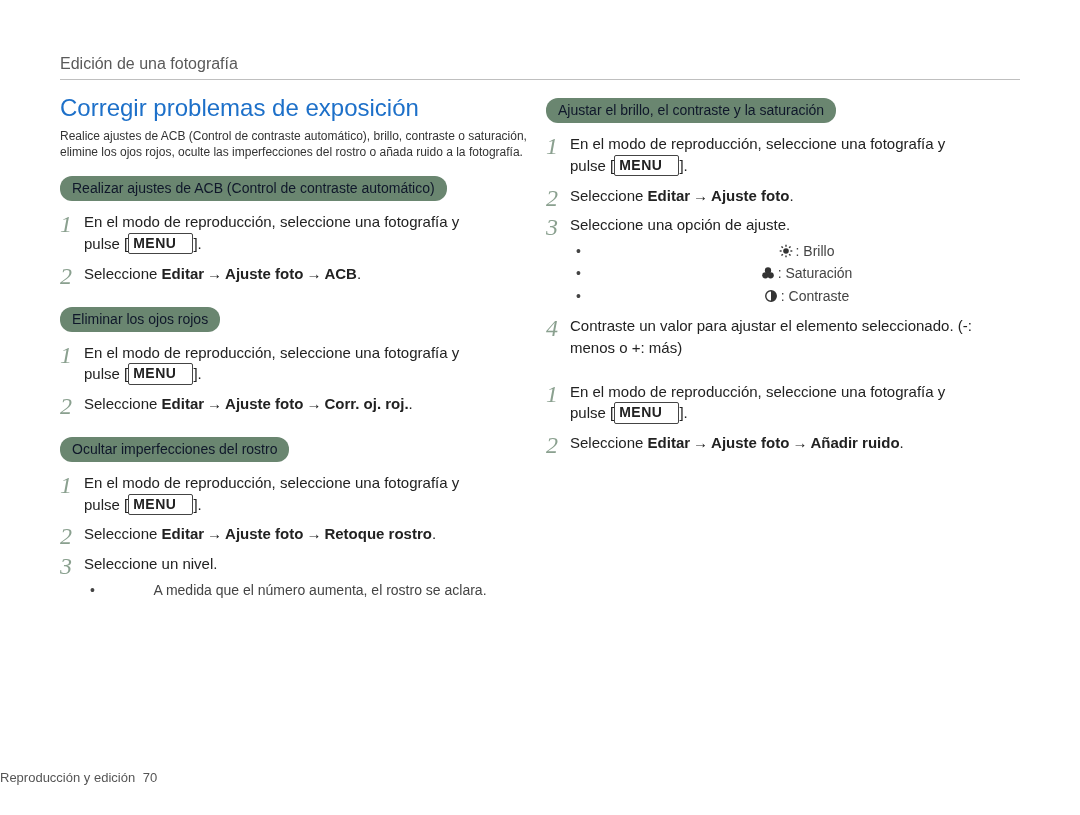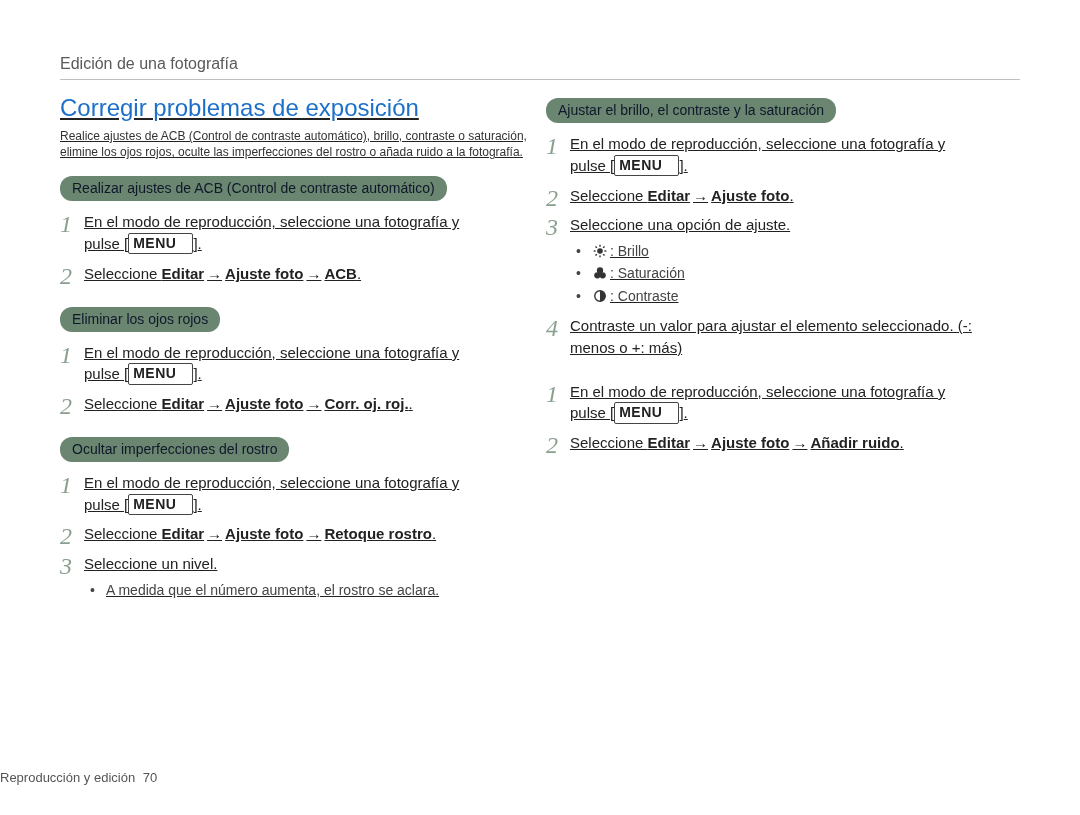--- a/index.html
+++ b/index.html
@@ -23,21 +23,20 @@
     margin-bottom: 6px;
   }
   .divider {
     border: none;
     border-top: 1px solid #bfbfbf;
     margin: 0 0 14px 0;
   }
   .columns {
     display: flex;
     gap: 12px;
-    text-decoration: underline;
   }
   .col {
     flex: 1;
     min-width: 0;
   }
   .section-title {
     color: #1d70c9;
     font-size: 24px;
     font-weight: 400;
     margin: 0 0 6px 0;
@@ -100,20 +99,21 @@
     list-style: none;
     padding: 0 0 0 4px;
     margin: 4px 0 4px 0;
     font-size: 14px;
     color: #444;
   }
   ul.sub > li {
     position: relative;
     padding-left: 18px;
     line-height: 1.6;
+    text-align: center;
   }
   ul.sub > li::before {
     content: "•";
     position: absolute;
     left: 2px;
     top: 0;
   }
   .icon {
     display: inline-flex;
     align-items: center;

